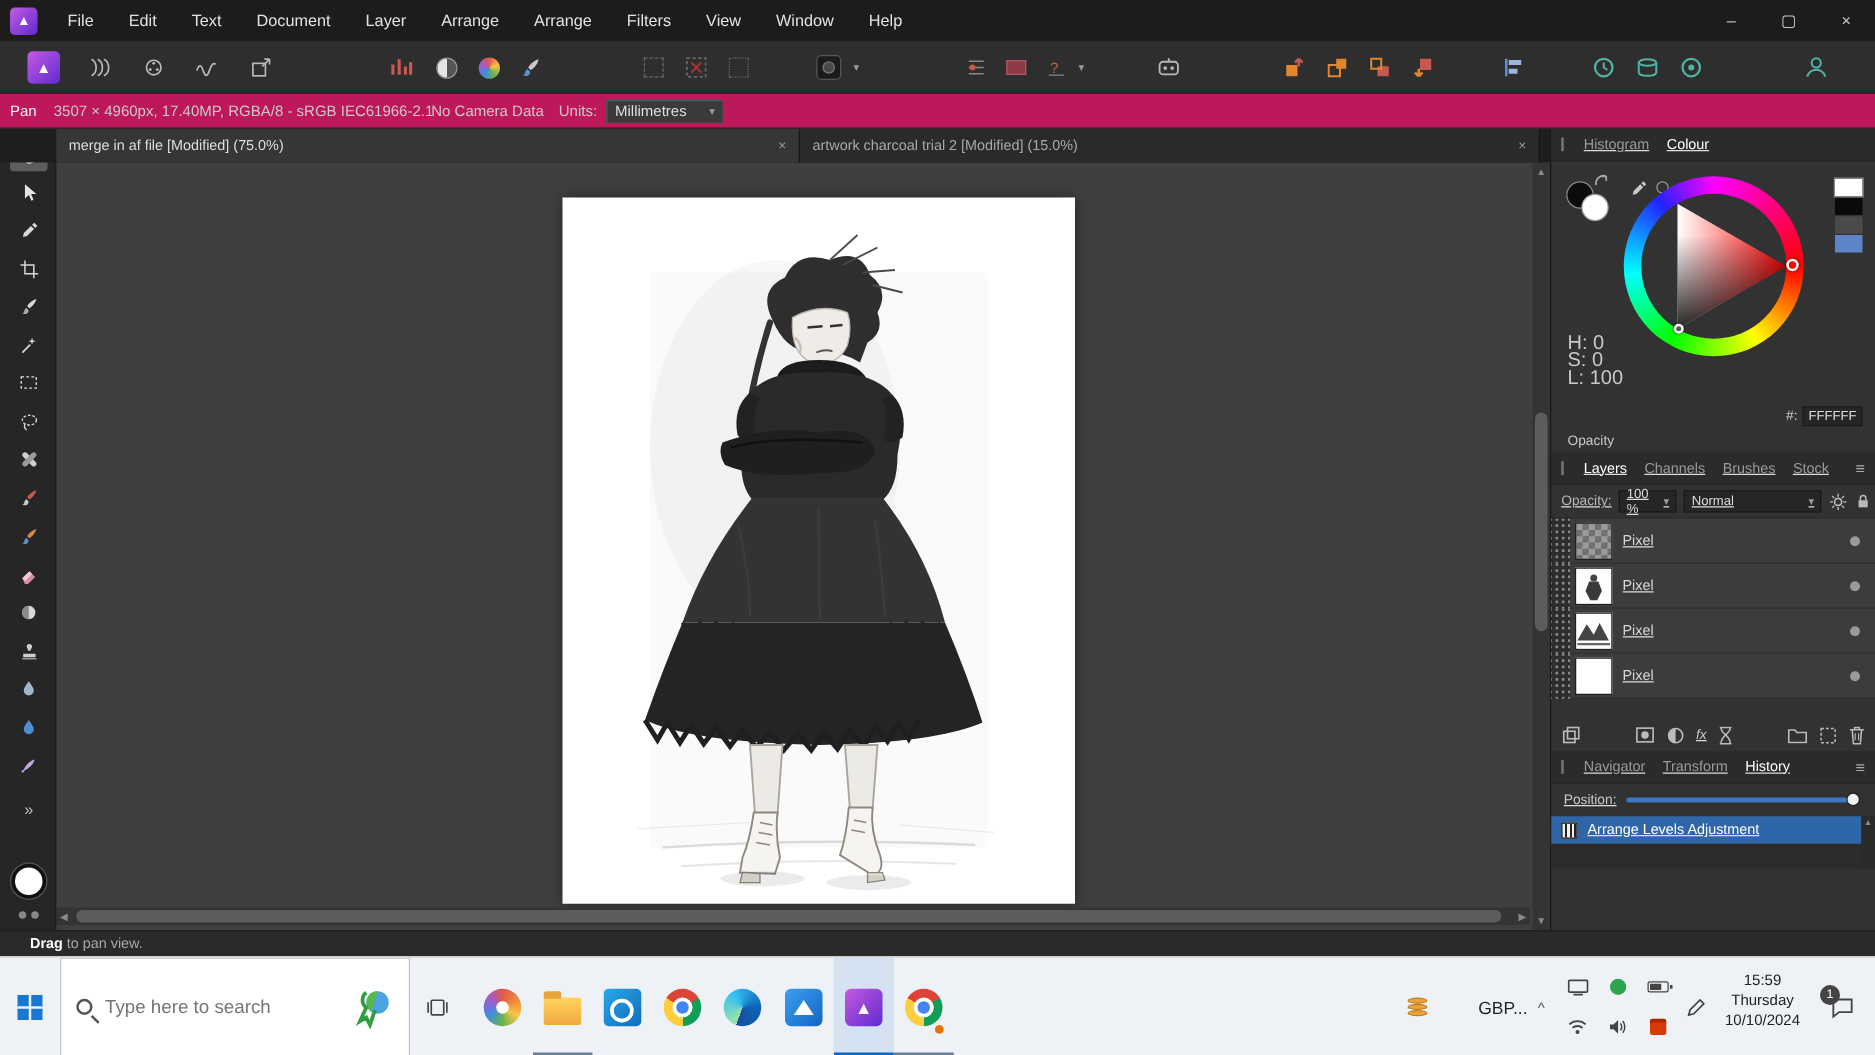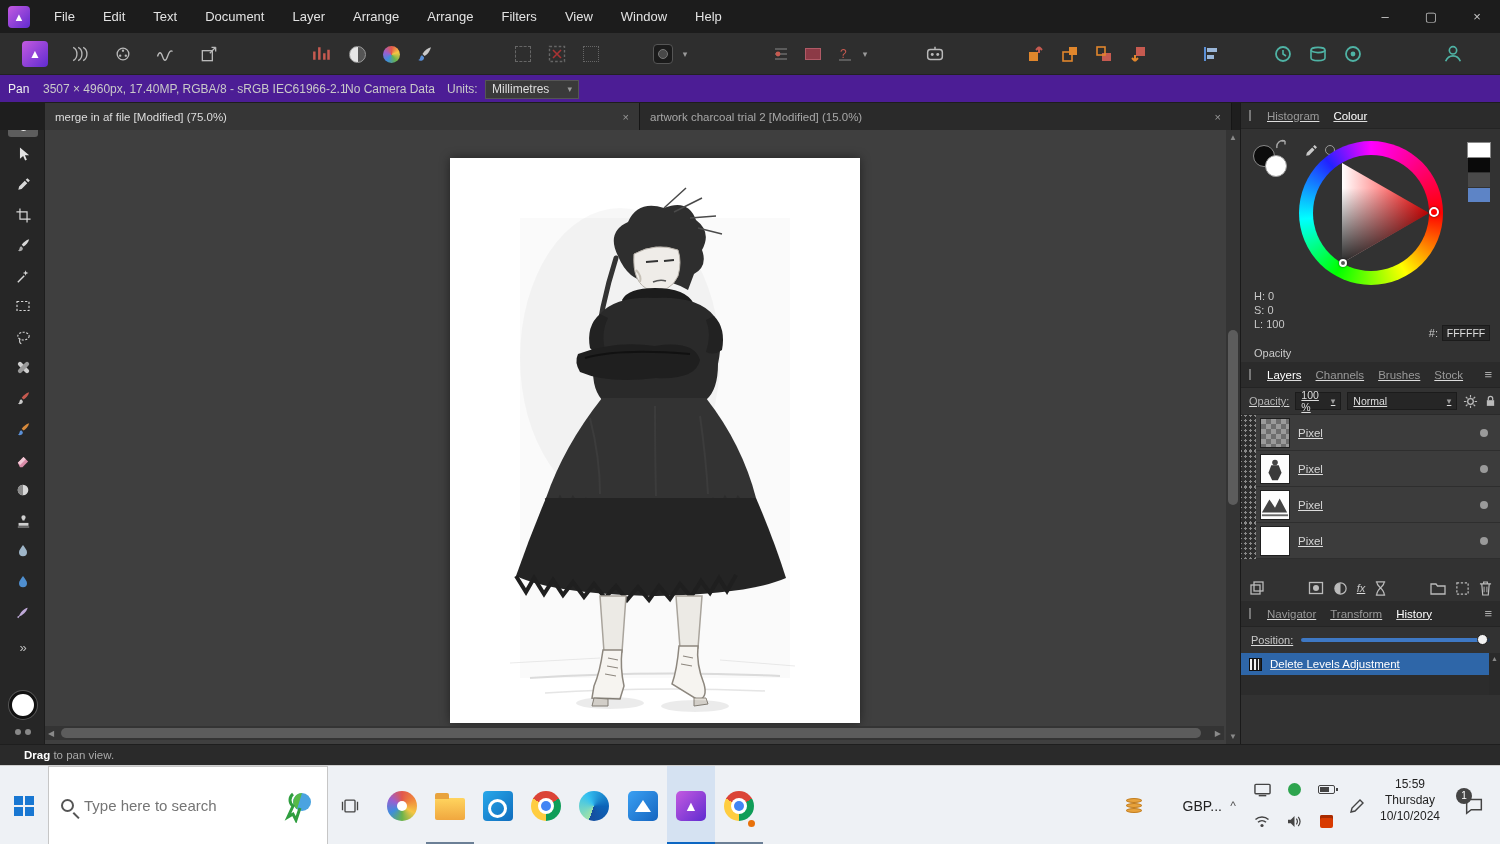--- a/index.html
+++ b/index.html
@@ -20,21 +20,21 @@
 
   
   .toolbar { position:absolute; top:33px; left:0; right:0; height:42px; background:#2e2e2e; border-bottom:1px solid #222; z-index:29; }
   .ticon { position:absolute; top:8px; width:26px; height:26px; display:flex; align-items:center; justify-content:center; border-radius:3px; }
   .tile { width:26px; height:26px; border-radius:4px; background:linear-gradient(135deg,#c45ae0,#5f2bd0); display:flex; align-items:center; justify-content:center; color:#fff; }
   .sq-dash { width:16px; height:16px; border:1.5px dashed #666; }
   .sq-dot  { width:16px; height:16px; border:1.5px dotted #666; }
   .dd-arrow { color:#9a9a9a; font-size:9px; }
 
   
-  .contextbar { position:absolute; top:75px; left:0; right:0; height:28px; background:#4c1d95; border-bottom:1px solid #1d1d1d; color:#c9c9c9; font-size:12px; z-index:28; }
+  .contextbar { position:absolute; top:75px; left:0; right:0; height:28px; background:#be185d; border-bottom:1px solid #1d1d1d; color:#c9c9c9; font-size:12px; z-index:28; }
   .contextbar > * { position:absolute; top:0; line-height:28px; white-space:nowrap; }
   .select-box { display:inline-flex; align-items:center; justify-content:space-between; background:#3a3a3a; border:1px solid #555; height:19px; margin-top:4px; padding:0 6px; line-height:17px; color:#ddd; }
 
   
   .tabsrow { position:absolute; top:103px; left:0; width:1240px; height:27px; background:#1e1e1e; z-index:27; }
   .doc-tab { position:absolute; top:0; height:27px; display:flex; align-items:center; padding:0 10px; font-size:11.5px; border-right:1px solid #161616; }
   .doc-tab .lbl { flex:1; overflow:hidden; white-space:nowrap; }
   .tabclose { color:#999; margin-left:8px; font-size:11px; }
 
   
@@ -65,21 +65,21 @@
   .wheelbox { position:absolute; left:58px; top:12px; width:144px; height:144px; }
   .ring { position:absolute; inset:0; border-radius:50%;
     background:conic-gradient(from 0deg, #f0f 0deg, #f00 90deg, #ff0 150deg, #0f0 210deg, #0ff 265deg, #22f 320deg, #f0f 360deg); }
   .ring-in { position:absolute; inset:14px; border-radius:50%; background:#323232; }
   .seldot { position:absolute; border:2px solid #fff; border-radius:50%; box-shadow:0 0 2px rgba(0,0,0,.8); }
   .swapgrp { position:absolute; left:12px; top:12px; width:42px; height:42px; }
   .swB { position:absolute; left:0; top:4px; width:22px; height:22px; border-radius:50%; background:#0c0c0c; border:1px solid #888; }
   .swF { position:absolute; left:12px; top:14px; width:22px; height:22px; border-radius:50%; background:#fff; border:1px solid #999; }
   .ministack { position:absolute; right:10px; top:14px; width:22px; }
   .ministack i { display:block; width:22px; height:14px; margin-bottom:1px; }
-  .hsl { position:absolute; left:13px; top:160px; line-height:14px; font-size:11px; color:#c9c9c9; }
+  .hsl { position:absolute; left:13px; top:139px; line-height:14px; font-size:16px; color:#c9c9c9; }
   .hexrow { position:absolute; right:10px; top:196px; display:flex; align-items:center; gap:4px; font-size:11px; color:#c9c9c9; }
   .hexbox { width:48px; height:16px; background:#262626; border:1px solid #1b1b1b; color:#ddd; text-align:center; line-height:15px; font-size:10.5px; }
   .oplabel { position:absolute; left:13px; top:218px; font-size:11px; color:#c9c9c9; }
   .oprow { position:absolute; left:12px; right:10px; top:236px; height:18px; }
   .opknobL { position:absolute; left:0; top:3px; width:12px; height:12px; border-radius:50%; background:#eee; border:1px solid #111; }
   .optrack { position:absolute; left:22px; top:7px; width:140px; height:4px; background:#101010; border-radius:2px; }
   .opfill { position:absolute; left:0; top:0; height:4px; width:132px; background:#e8e8e8; border-radius:2px; }
   .opknob { position:absolute; left:128px; top:-4px; width:12px; height:12px; border-radius:50%; background:#f4f4f4; border:1px solid #222; }
   .valbox { position:absolute; right:0; top:0; width:50px; height:17px; background:#262626; border:1px solid #1b1b1b; display:flex; align-items:center; justify-content:space-between; padding:0 4px; font-size:10.5px; color:#ddd; }
 
@@ -697,21 +697,21 @@
       <div class="posrow">
         <span>Position:</span>
         <div class="postrack">
           <div class="posfill"></div>
           <div class="posknob"></div>
         </div>
       </div>
       <div style="position:relative">
         <div class="hrow" style="margin-right:11px">
           <div class="levicon"></div>
-          <span>Delete Levels Adjustment</span>
+          <span>Arrange Levels Adjustment</span>
         </div>
         <div class="hrest" style="margin-right:11px"></div>
         <div class="pscroll">
             <span style="display:block;margin-top:2px">▲</span>
           </div>
       </div>
     </div>
   </div>
 
   <div class="statusbar">

